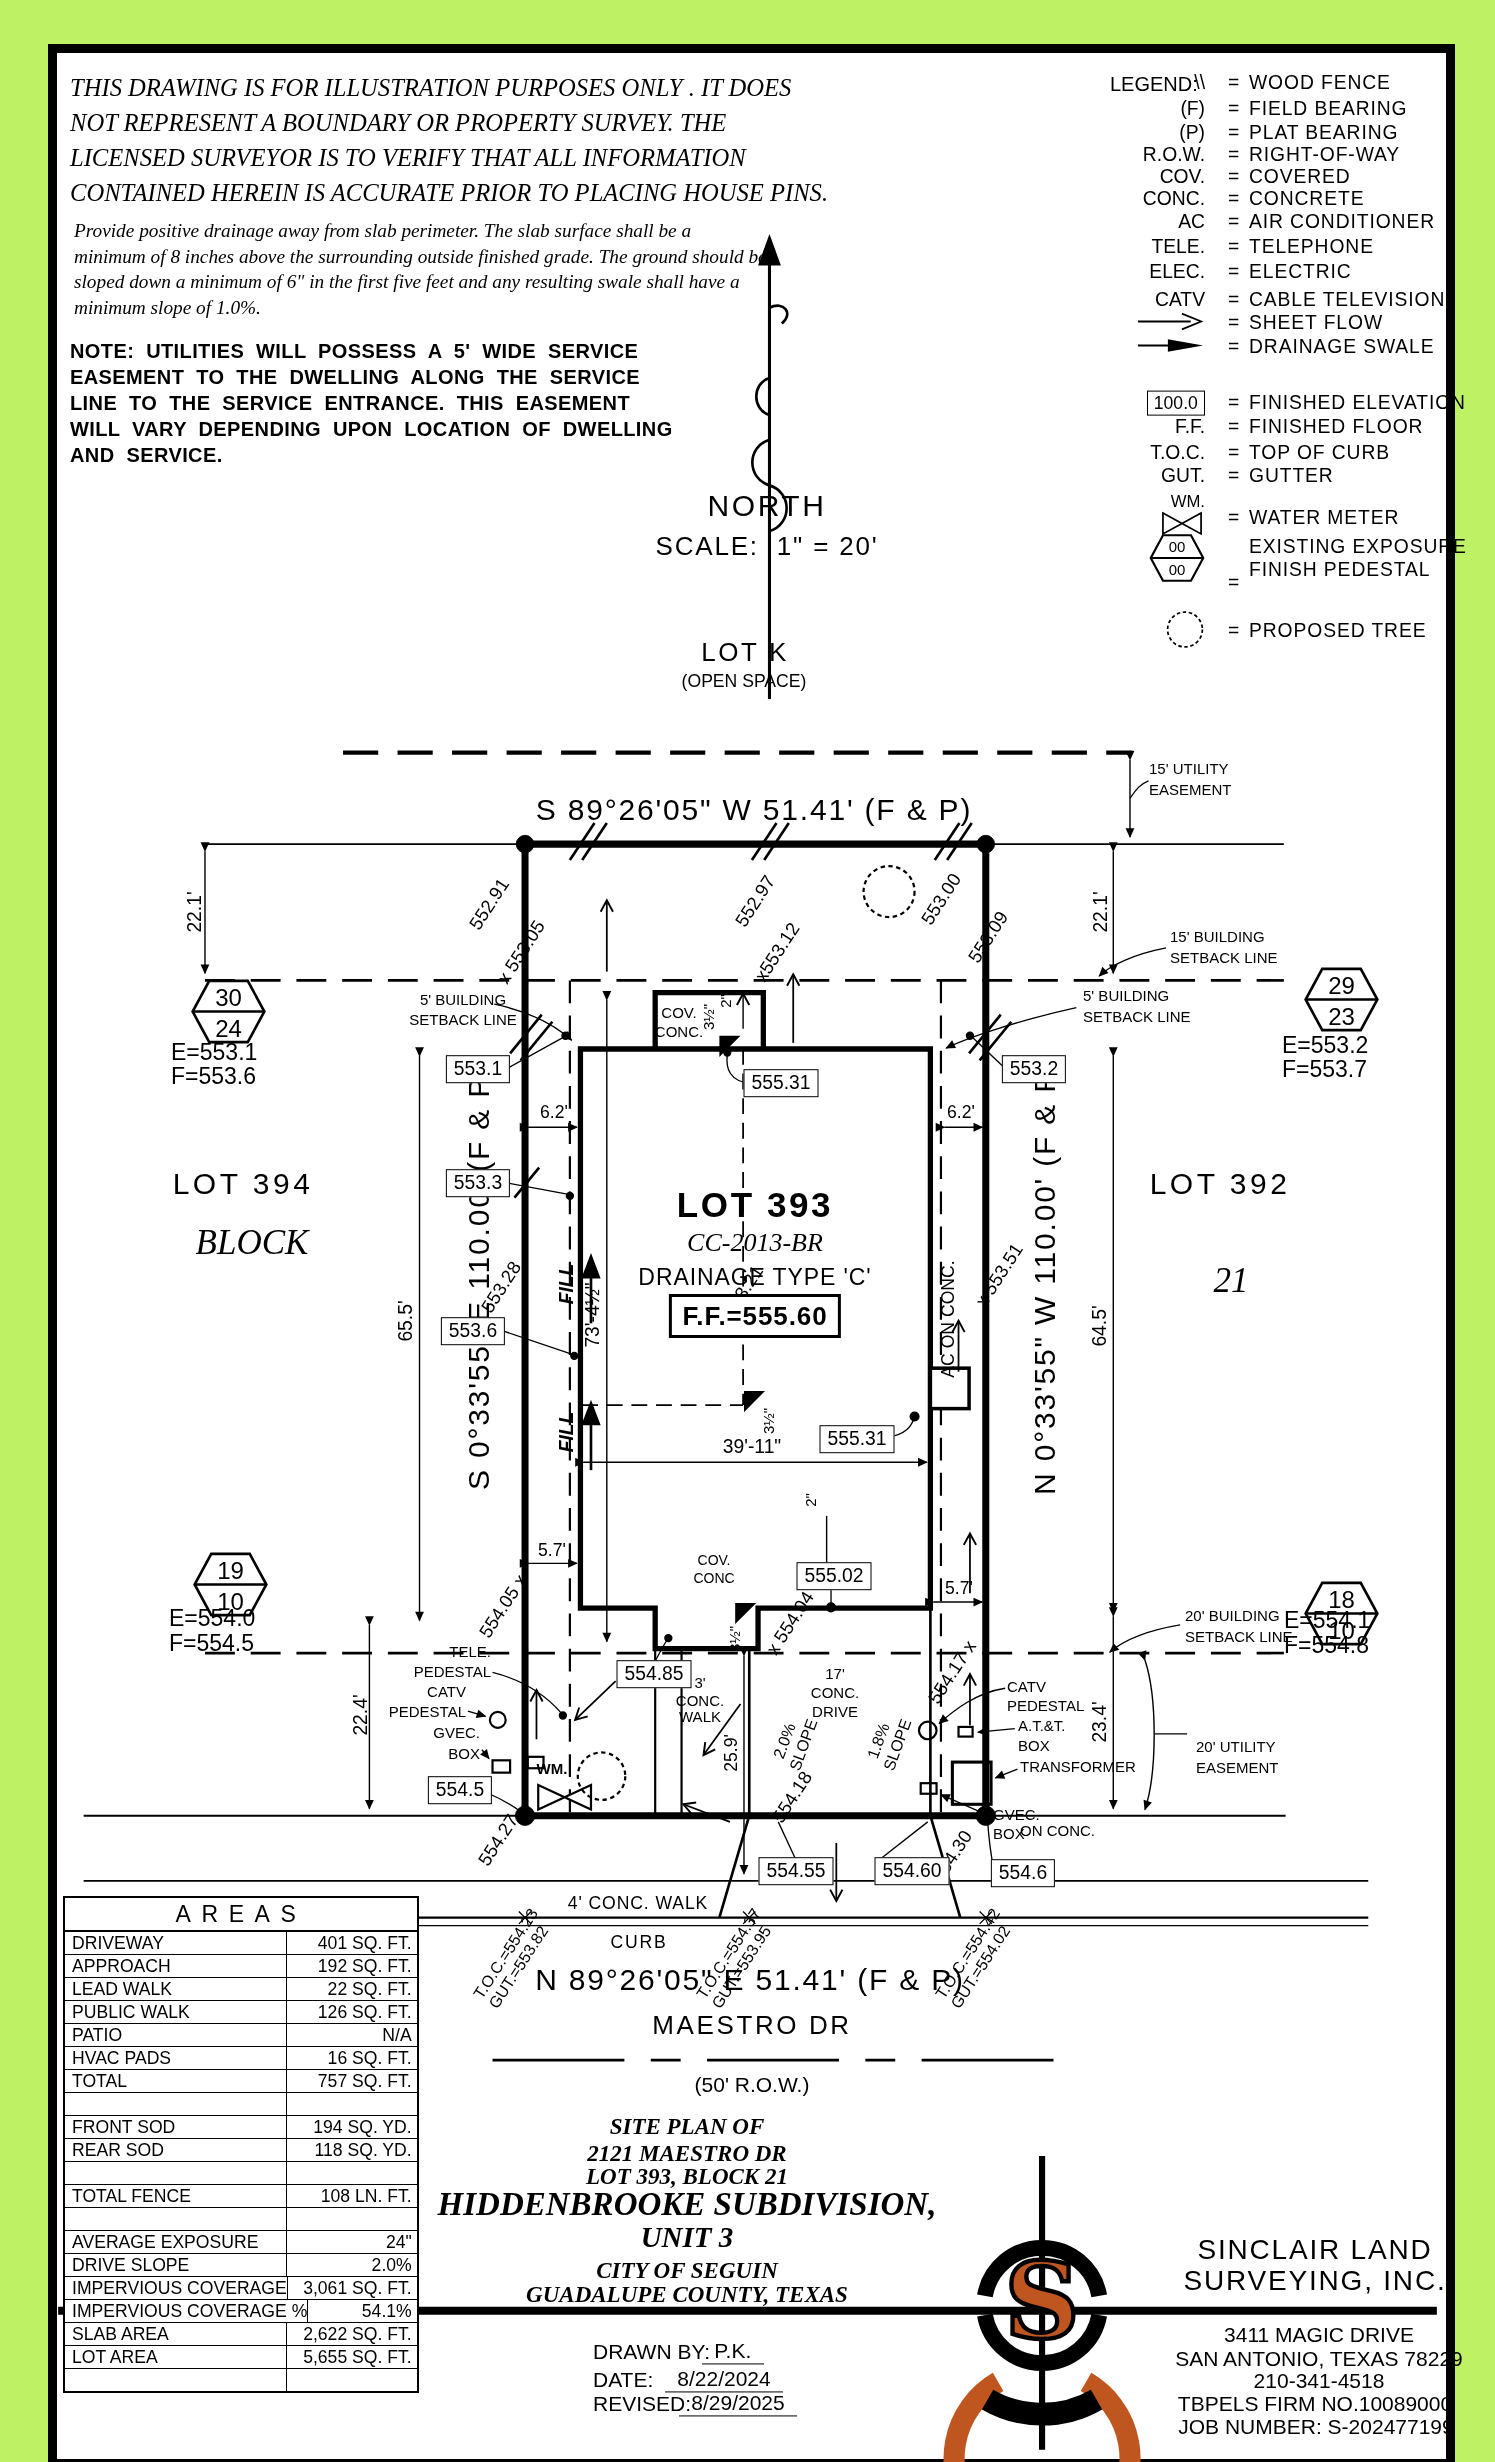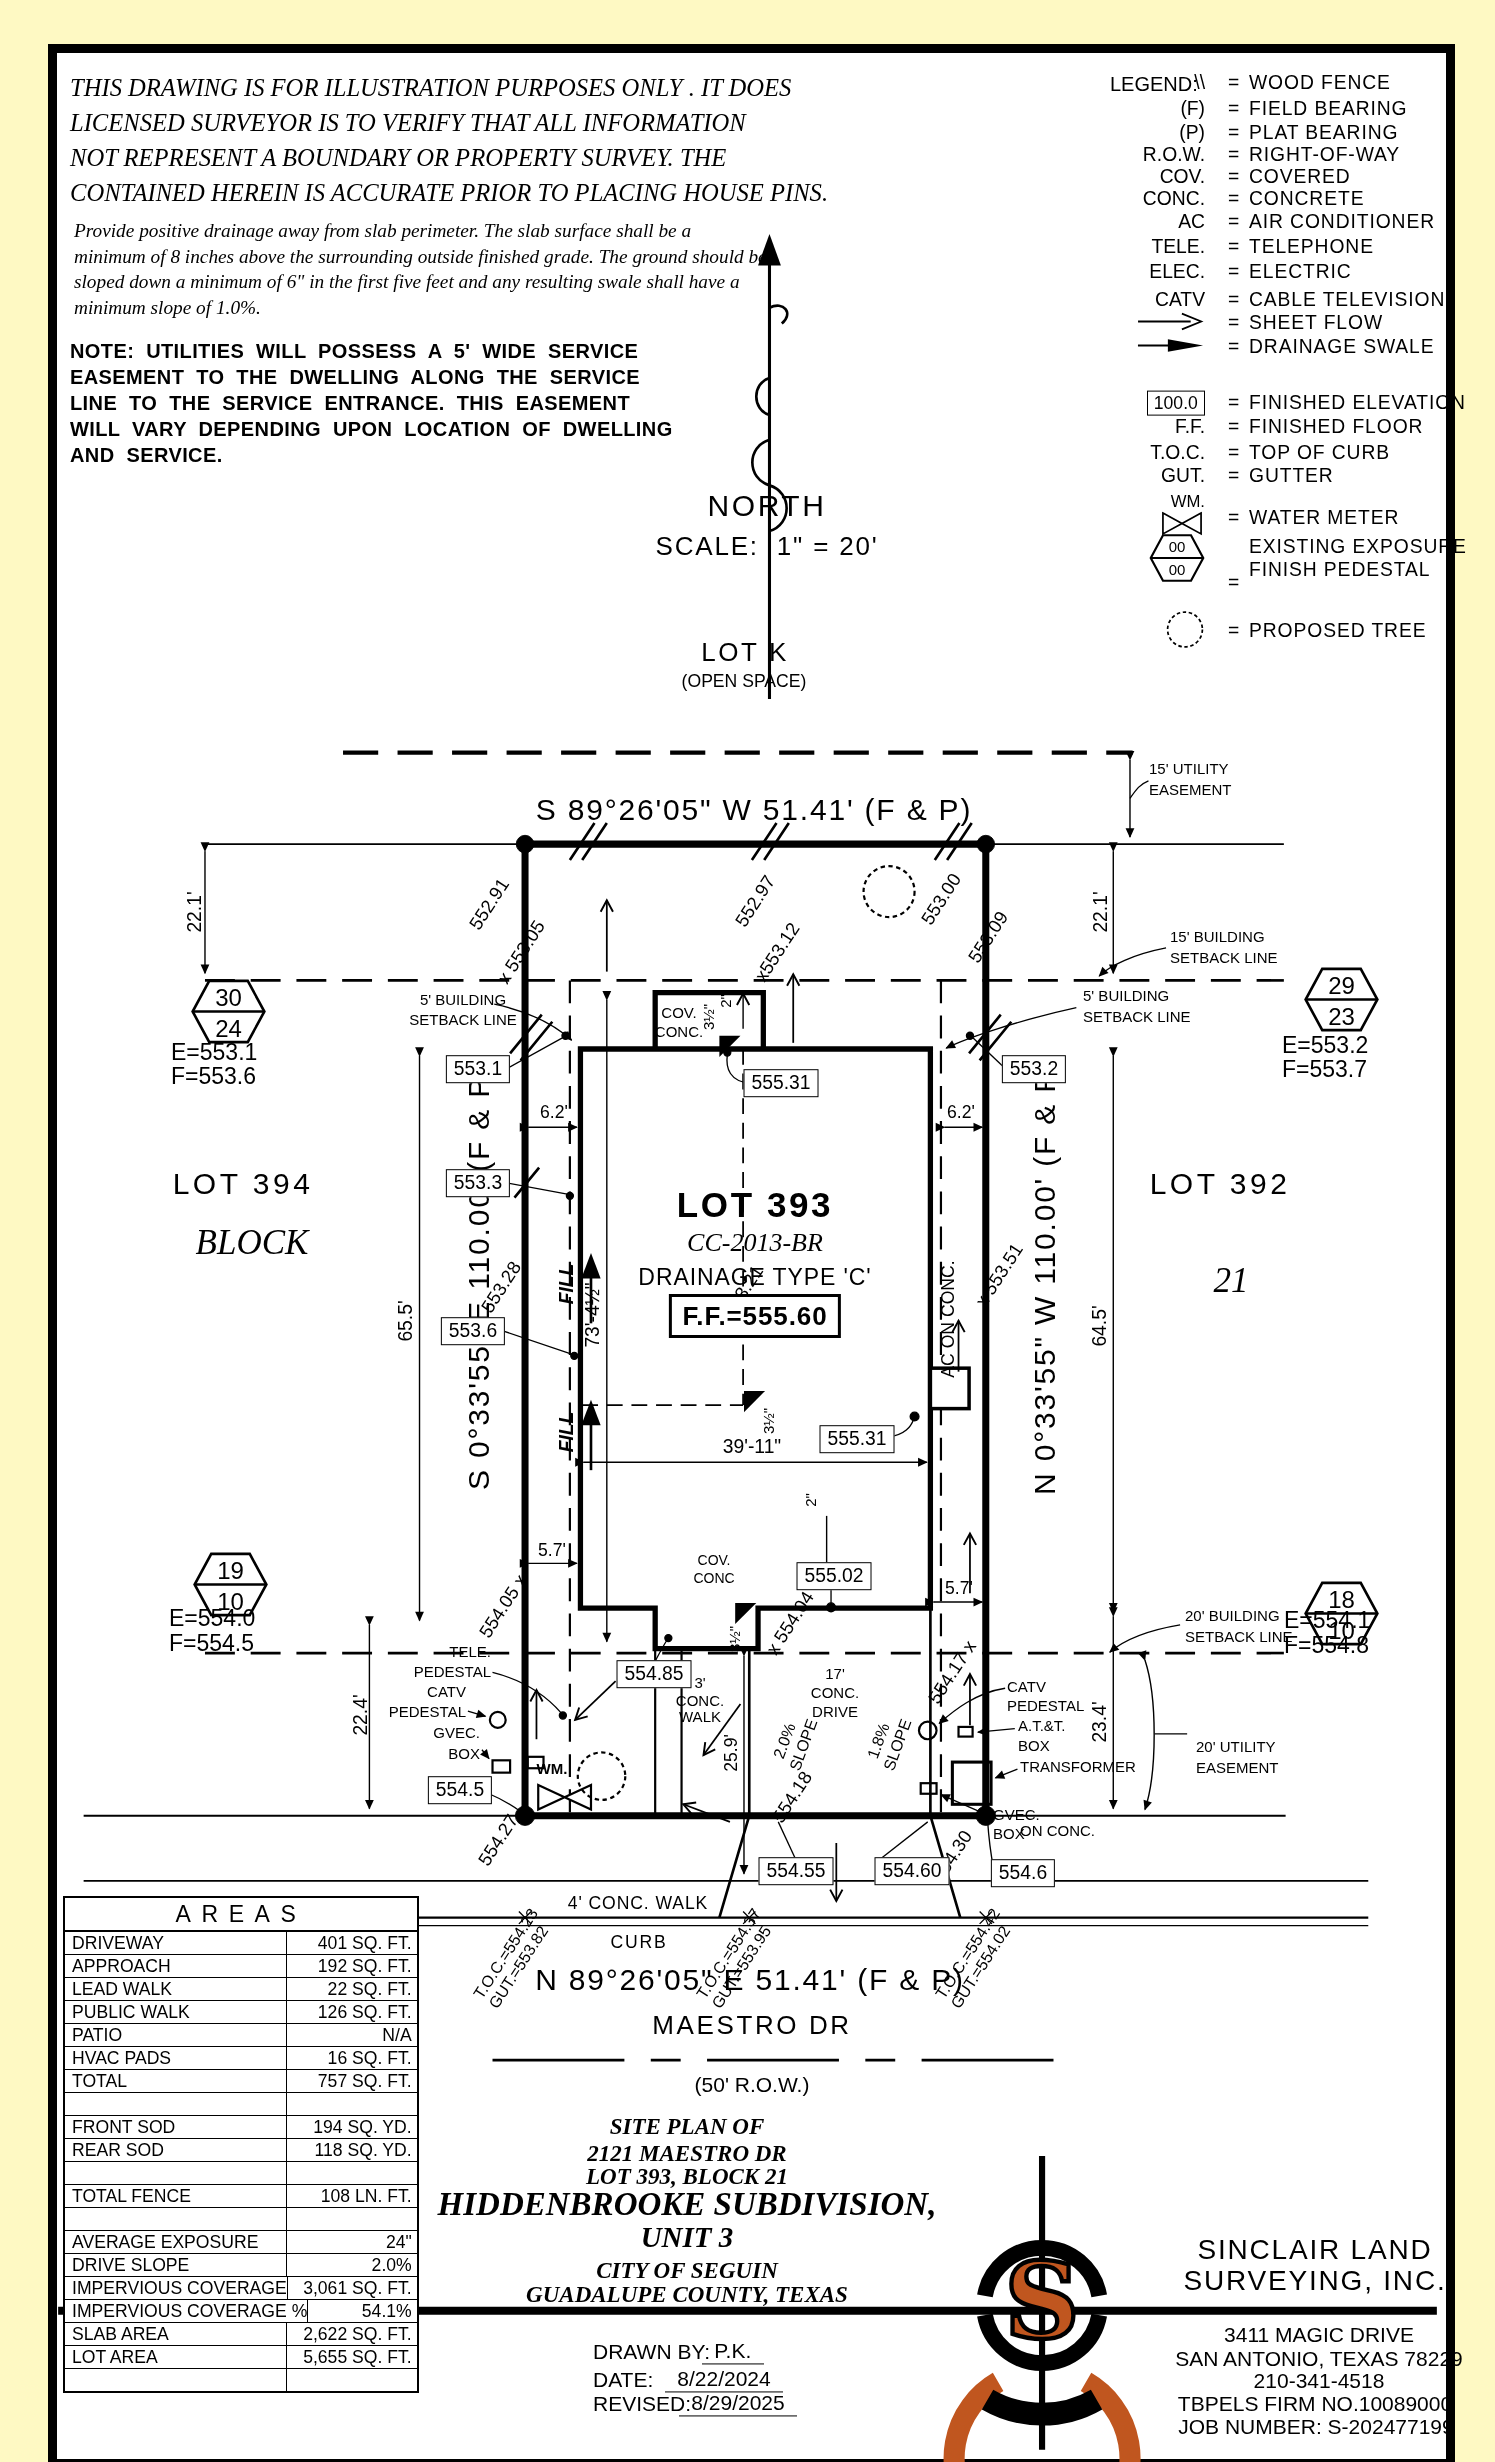--- a/index.html
+++ b/index.html
@@ -1,16 +1,16 @@
 <!DOCTYPE html>
 <html style="font-size:14px"><head>
 <meta charset="utf-8">
 <style>
   html,body{margin:0;padding:0;background:#fff;}
-  #page{position:relative;width:1495px;height:2462px;background:#fef9c3;color:#000;
+  #page{position:relative;width:1495px;height:2462px;background:#bef264;color:#000;
         font-family:"Liberation Sans",sans-serif;overflow:hidden;}
   .sheet{position:absolute;left:48px;top:44px;width:1389px;height:2406px;border:9.7px solid #000;background:#fff;}
   svg.geo{position:absolute;left:0;top:0;}
   .lbl{position:absolute;white-space:pre;line-height:1.15;color:#000;}
   .ctr{transform:translate(-50%,-50%);}
   .lt{transform:translate(0,-50%);}
   .rt{transform:translate(-100%,-50%);text-align:right;}
   .r90{transform:translate(-50%,-50%) rotate(-90deg);}
   .sl{transform:translate(-50%,-50%) rotate(-57deg);}
   .sl70{transform:translate(-50%,-50%) rotate(-70deg);}.s16{font-size:14px}.s17{font-size:15px}.s18{font-size:16px}
@@ -206,22 +206,22 @@
       <path d="M1247 2729 A124 124 0 0 1 1123 2729" stroke="#000" stroke-width="26" fill="none"></path>
       <path d="M1120 2611 A66 66 0 0 1 1250 2611" stroke="#000" stroke-width="18" fill="none"></path>
       <path d="M1250 2633 A66 66 0 0 1 1120 2633" stroke="#000" stroke-width="18" fill="none"></path>
       <path d="M66 2628 H1634" stroke="#000" stroke-width="9"></path>
       <path d="M1185 2452 V2786" stroke="#000" stroke-width="7"></path>
     </g>
   </svg>
 
   <div class="para ser it" style="left:70px;top:70px;font-size:24.6px;line-height:35px;">
     <div>THIS DRAWING IS FOR ILLUSTRATION PURPOSES ONLY . IT DOES</div>
+    <div>NOT REPRESENT A BOUNDARY OR PROPERTY SURVEY. THE</div>
     <div>LICENSED SURVEYOR IS TO VERIFY THAT ALL INFORMATION</div>
-    <div>NOT REPRESENT A BOUNDARY OR PROPERTY SURVEY. THE</div>
     <div>CONTAINED HEREIN IS ACCURATE PRIOR TO PLACING HOUSE PINS.</div>
   </div>
   <div class="para ser it" style="left:74px;top:218px;font-size:19.3px;line-height:25.5px;">
     <div>Provide positive drainage away from slab perimeter. The slab surface shall be a</div>
     <div>minimum of 8 inches above the surrounding outside finished grade. The ground should be</div>
     <div>sloped down a minimum of 6" in the first five feet and any resulting swale shall have a</div>
     <div>minimum slope of 1.0%.</div>
   </div>
   <div class="para b" style="left:70px;top:338px;font-size:20px;line-height:26px;letter-spacing:0.4px;">
     <div>NOTE:  UTILITIES  WILL  POSSESS  A  5'  WIDE  SERVICE</div>

